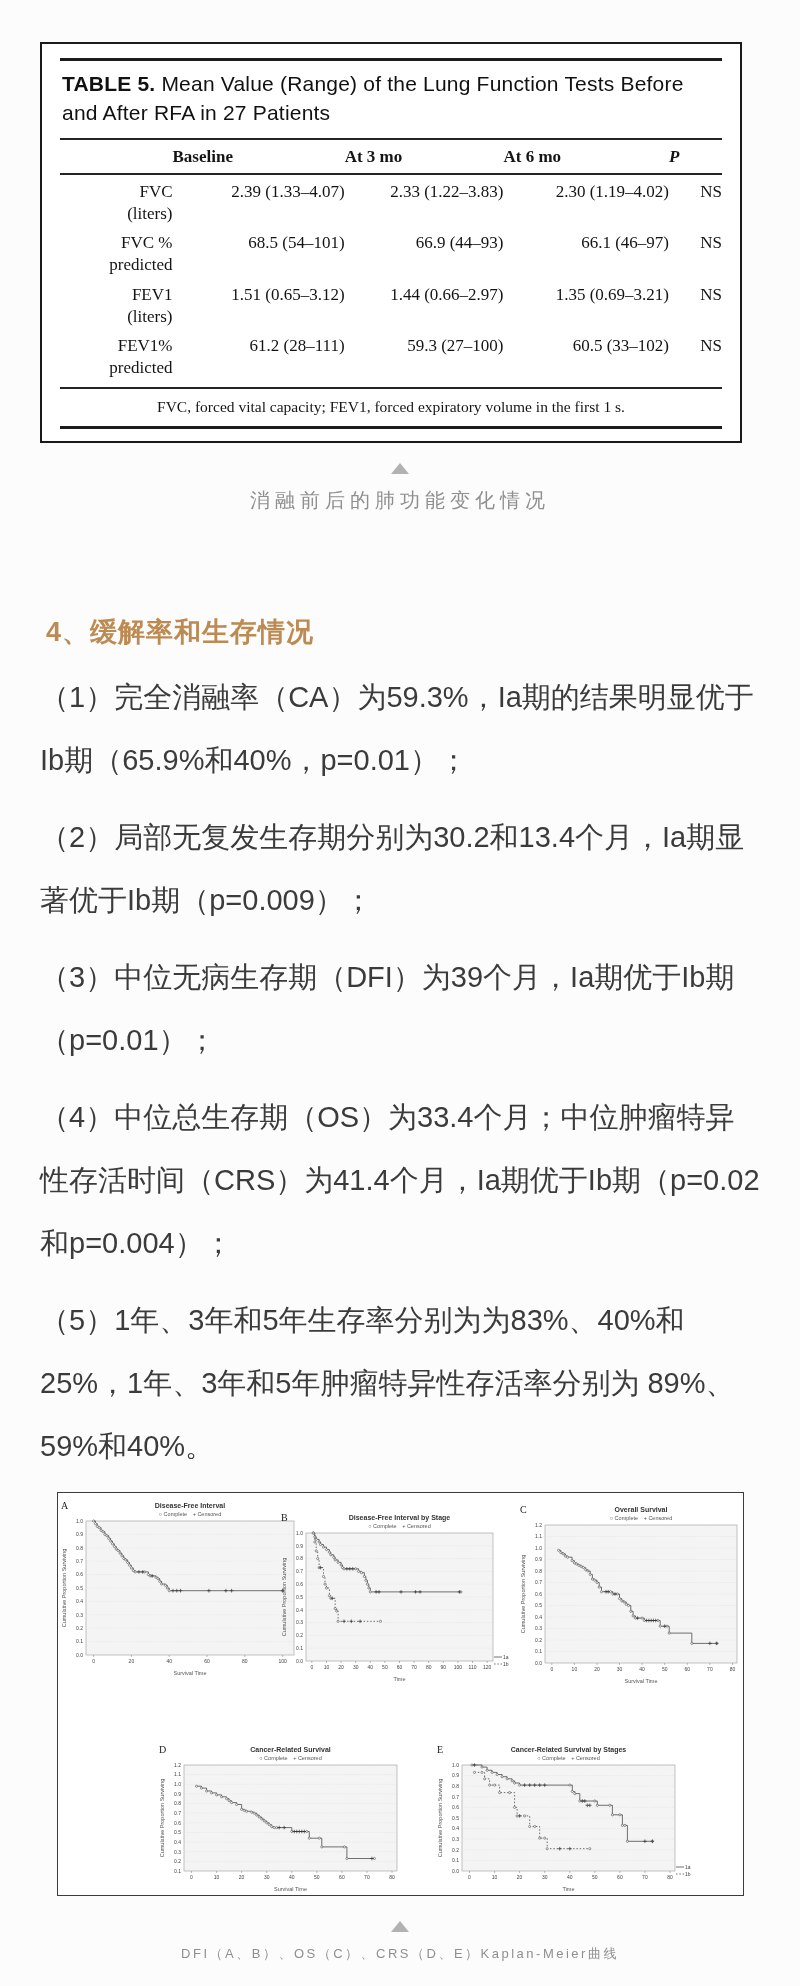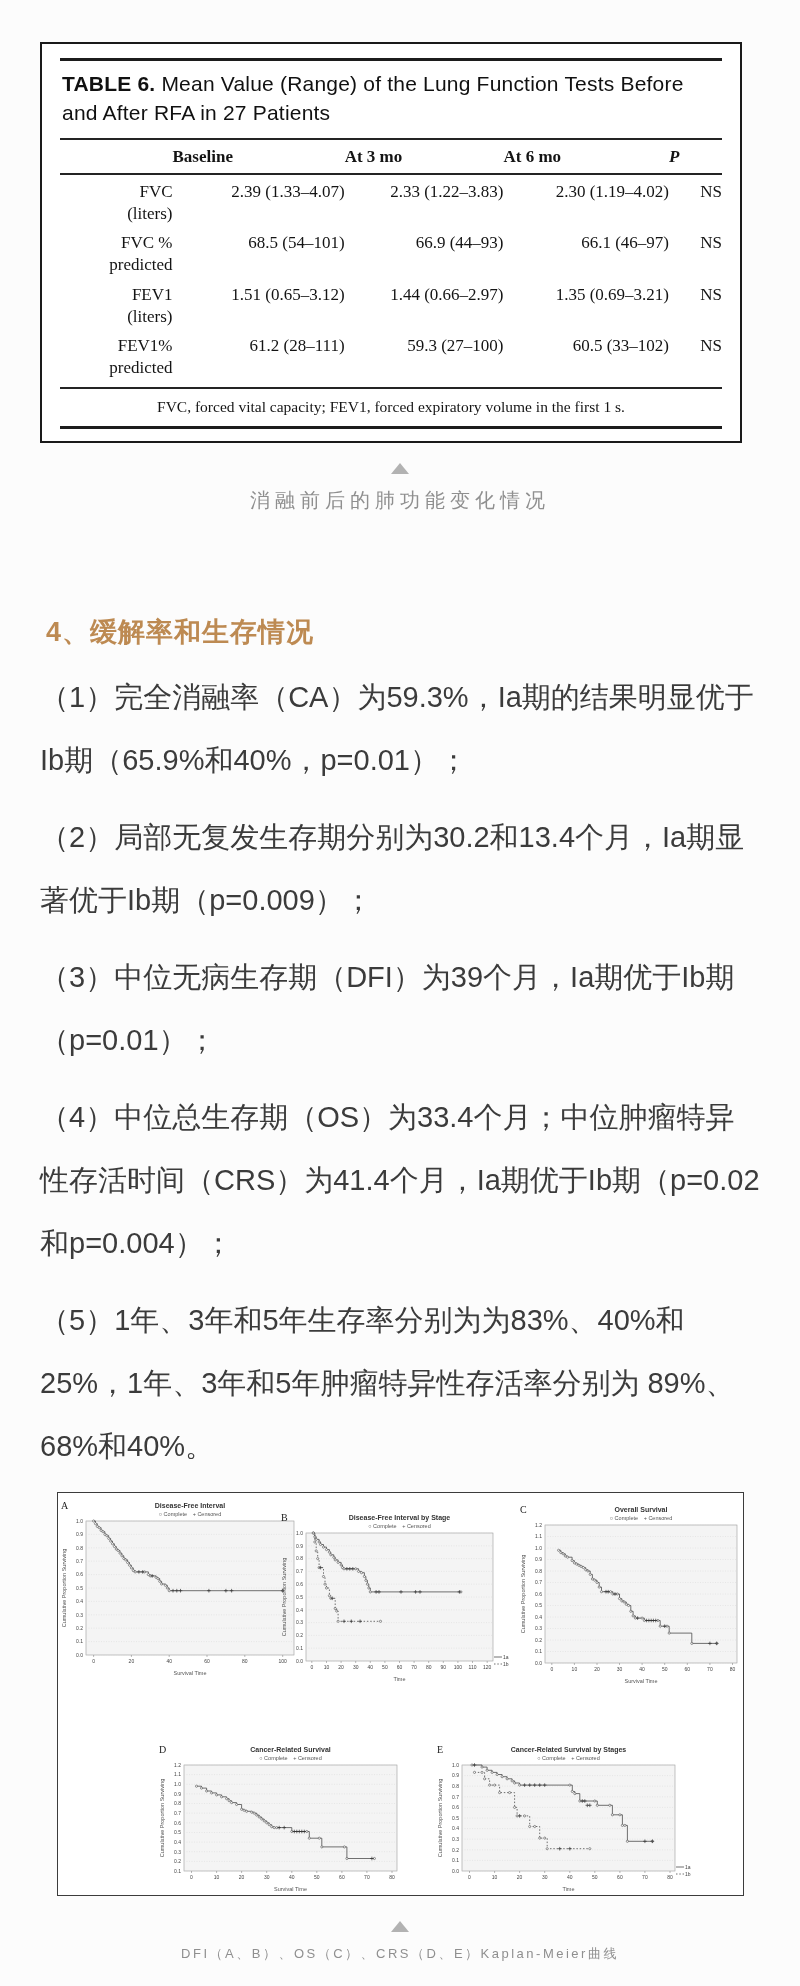--- a/index.html
+++ b/index.html
@@ -45,21 +45,21 @@
   .ct{font:bold 7px "Liberation Sans",sans-serif;}
   .cl{font:5.5px "Liberation Sans",sans-serif;fill:#555;}
   .ctk{font:5px "Liberation Sans",sans-serif;fill:#444;}
   .cp{font:10px "Liberation Serif",serif;fill:#222;}
 </style>
 </head>
 <body>
 
 <div class="table-box">
   <div class="rule-thick"></div>
-  <div class="tbl-title"><b>TABLE 6.</b><span> Mean Value (Range) of the Lung Function Tests Before and After RFA in 27 Patients</span></div>
+  <div class="tbl-title"><b>TABLE 5.</b><span> Mean Value (Range) of the Lung Function Tests Before and After RFA in 27 Patients</span></div>
   <div class="rule-med"></div>
   <table class="data">
     <colgroup>
         <col class="c-lab">
         <col class="c-base">
         <col class="c-m3">
         <col class="c-m6">
         <col class="c-p">
       </colgroup>
     <thead>
@@ -117,21 +117,21 @@
   <div class="cap-text">消融前后的肺功能变化情况</div>
 </div>
 
 <div class="sec-head" id="sec-head" style="color: rgb(189, 138, 82);">4、缓解率和生存情况</div>
 
 <div class="body-text">
   <p>（1）完全消融率（CA）为59.3%，Ia期的结果明显优于Ib期（65.9%和40%，p=0.01）；</p>
   <p>（2）局部无复发生存期分别为30.2和13.4个月，Ia期显著优于Ib期（p=0.009）；</p>
   <p>（3）中位无病生存期（DFI）为39个月，Ia期优于Ib期（p=0.01）；</p>
   <p>（4）中位总生存期（OS）为33.4个月；中位肿瘤特异性存活时间（CRS）为41.4个月，Ia期优于Ib期（p=0.02和p=0.004）；</p>
-  <p>（5）1年、3年和5年生存率分别为为83%、40%和25%，1年、3年和5年肿瘤特异性存活率分别为 89%、68%和40%。</p>
+  <p>（5）1年、3年和5年生存率分别为为83%、40%和25%，1年、3年和5年肿瘤特异性存活率分别为 89%、59%和40%。</p>
 </div>
 
 <div class="figure-box">
   <div class="chart ch-a"><svg width="240" height="178">
         <text class="cp" x="1" y="10">A</text>
         <text class="ct" x="130" y="9" text-anchor="middle">Disease-Free Interval</text>
         <text class="cl" x="130" y="17" text-anchor="middle">○ Complete + Censored</text>
         <rect x="26" y="22" width="208" height="134" fill="#f4f4f4" stroke="#999" stroke-width="0.6"></rect>
         <line x1="26" y1="156.0" x2="234" y2="156.0" stroke="#d8d8d8" stroke-width="0.5" stroke-dasharray="1,1.5"></line>
         <text class="ctk" x="23" y="157.8" text-anchor="end">0.0</text>

